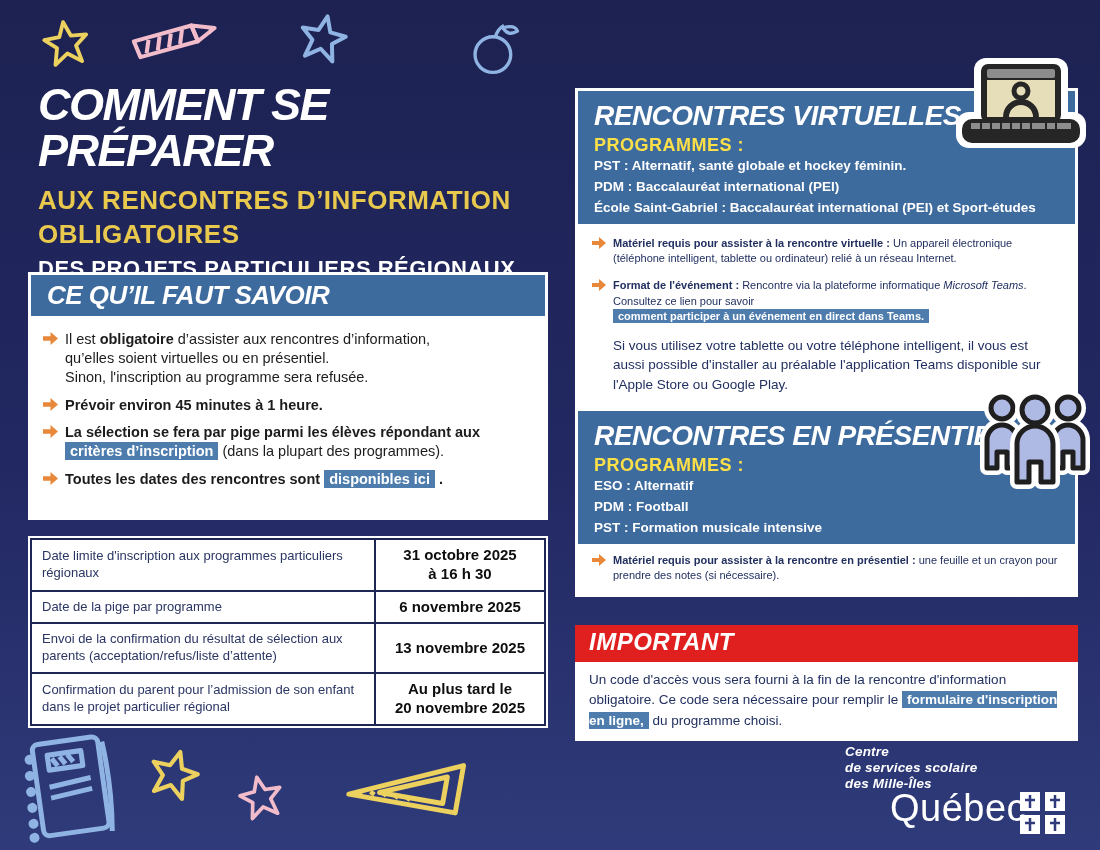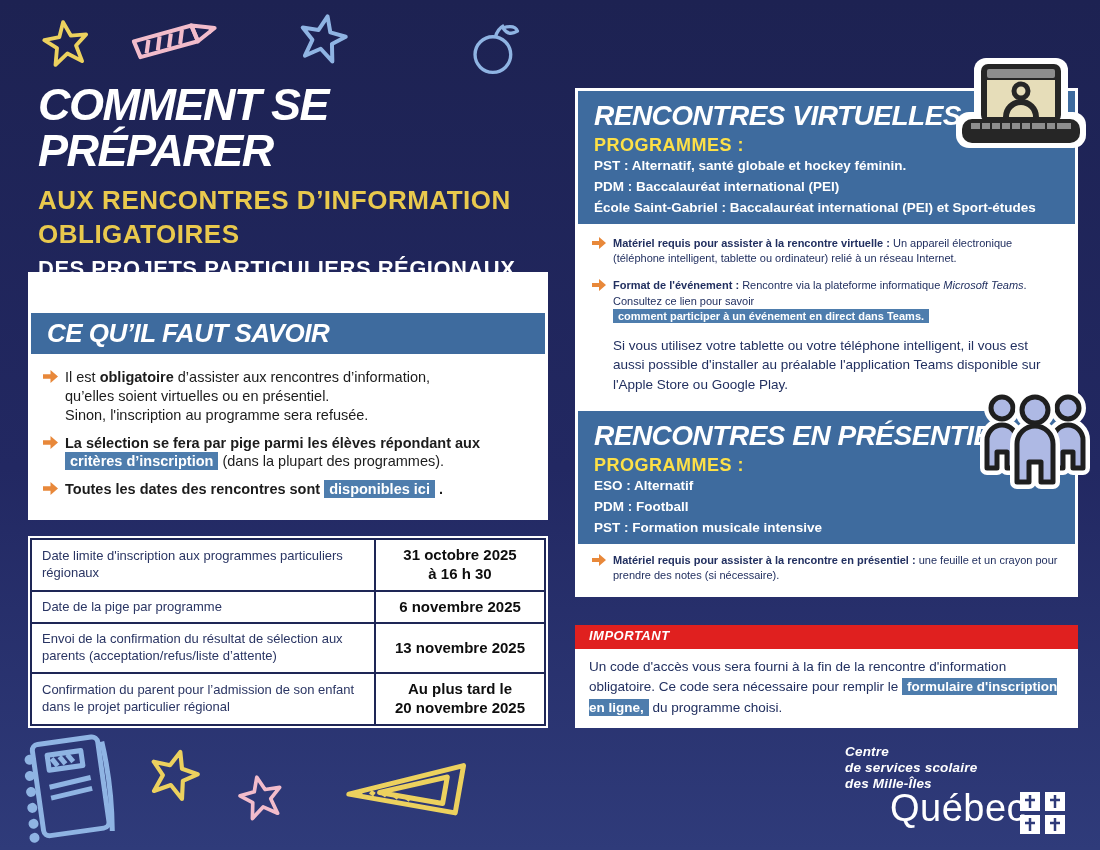--- a/index.html
+++ b/index.html
@@ -14,21 +14,21 @@
   .t-yellow{font-size:26px;font-weight:bold;color:#e9c94d;line-height:1.3;letter-spacing:.5px;}
   .t-yellow.first{margin-top:10px;}
   .t-white{font-size:22px;font-weight:bold;color:#ffffff;margin-top:5px;letter-spacing:.5px;}
   .t-small{font-size:16px;font-weight:bold;color:#ffffff;margin-top:5px;letter-spacing:.3px;}
   
   .card{border:3px solid #ffffff;background:#ffffff;box-sizing:border-box;}
   .blue-head{background:#3e6b9e;}
   .card-title{color:#ffffff;font-weight:bold;font-style:italic;letter-spacing:-.5px;}
   .savoir-card{left:28px;top:272px;width:520px;height:248px;}
   .savoir-head{height:44px;display:flex;align-items:center;padding-left:16px;
-    border-bottom:3px solid #ffffff;box-sizing:border-box;margin-top:38px;}
+    border-bottom:3px solid #ffffff;box-sizing:border-box;}
   .savoir-head .card-title{font-size:26px;}
   .savoir-body{padding:11px 12px 0 12px;}
   .bullet{display:flex;margin-bottom:9px;color:#1c1c1c;font-size:14.5px;line-height:1.3;}
   .arrow{flex:0 0 auto;margin:2px 7px 0 0;}
   .hl{background:#4e7dad;color:#ffffff;font-weight:bold;padding:1px 5px;cursor:pointer;}
   
   .tbl-wrap{left:28px;top:536px;width:520px;border:2px solid #ffffff;box-sizing:border-box;background:#ffffff;}
   table.dates{border-collapse:collapse;width:100%;}
   table.dates td{border:2.5px solid #1e2656;vertical-align:middle;}
   td.dlabel{width:322px;font-size:13px;color:#2a3563;padding:7px 10px;line-height:1.3;}
@@ -39,21 +39,21 @@
   .r-head .card-title{font-size:28px;}
   .plabel{color:#fde047;font-weight:bold;font-size:18px;margin-top:3px;letter-spacing:.5px;}
   .pline{color:#ffffff;font-size:13.5px;font-weight:bold;line-height:1.55;white-space:nowrap;}
   .r-body{padding:12px 14px 10px 14px;}
   .vbullet{display:flex;margin-bottom:11px;color:#223060;font-size:11px;line-height:1.42;}
   .vbullet .arrow{margin-top:1px;}
   .note{margin-left:21px;color:#223060;font-size:13.5px;line-height:1.45;padding-bottom:4px;}
   
   .icard{left:575px;top:625px;width:503px;}
   .i-head{background:#e0201f;color:#ffffff;font-weight:bold;font-style:italic;
-    font-size:13px;padding:3px 14px 6px 14px;letter-spacing:.5px;}
+    font-size:24px;padding:3px 14px 6px 14px;letter-spacing:.5px;}
   .i-body{background:#ffffff;padding:8px 14px 10px 14px;color:#223060;font-size:13.5px;line-height:1.5;}
   
   .logo-lines{left:845px;top:744px;color:#ffffff;font-weight:bold;font-style:italic;
     font-size:13.5px;line-height:1.2;letter-spacing:.2px;}
   .logo-word{left:890px;top:787px;color:#ffffff;font-size:38px;letter-spacing:.5px;}
   .flag{left:1020px;top:792px;}
   
   i.mst{font-style:italic;}
 </style>
 </head>
@@ -101,20 +101,26 @@
     <div class="savoir-body">
       <div class="bullet">
         <svg class="arrow" width="15" height="13" viewBox="0 0 14 12">
             <path d="M0,4 h7 V0 l7,6 -7,6 V8 H0 z" fill="#e8883a"></path>
           </svg>
         <div>
           <span>Il est </span><b>obligatoire</b><span> d’assister aux rencontres d’information,</span><br>
           <span>qu’elles soient virtuelles ou en présentiel.</span><br>
           <span>Sinon, l'inscription au programme sera refusée.</span>
         </div>
+      </div>
+      <div class="bullet">
+        <svg class="arrow" width="15" height="13" viewBox="0 0 14 12">
+            <path d="M0,4 h7 V0 l7,6 -7,6 V8 H0 z" fill="#e8883a"></path>
+          </svg>
+        <div><b>Prévoir environ 45 minutes à 1 heure.</b></div>
       </div>
       <div class="bullet">
         <svg class="arrow" width="15" height="13" viewBox="0 0 14 12">
             <path d="M0,4 h7 V0 l7,6 -7,6 V8 H0 z" fill="#e8883a"></path>
           </svg>
         <div>
           <b>La sélection se fera par </b><b>pige</b><b> parmi les élèves répondant aux </b><span class="hl">critères d’inscription</span><span> (dans la plupart des programmes).</span>
         </div>
       </div>
       <div class="bullet">

